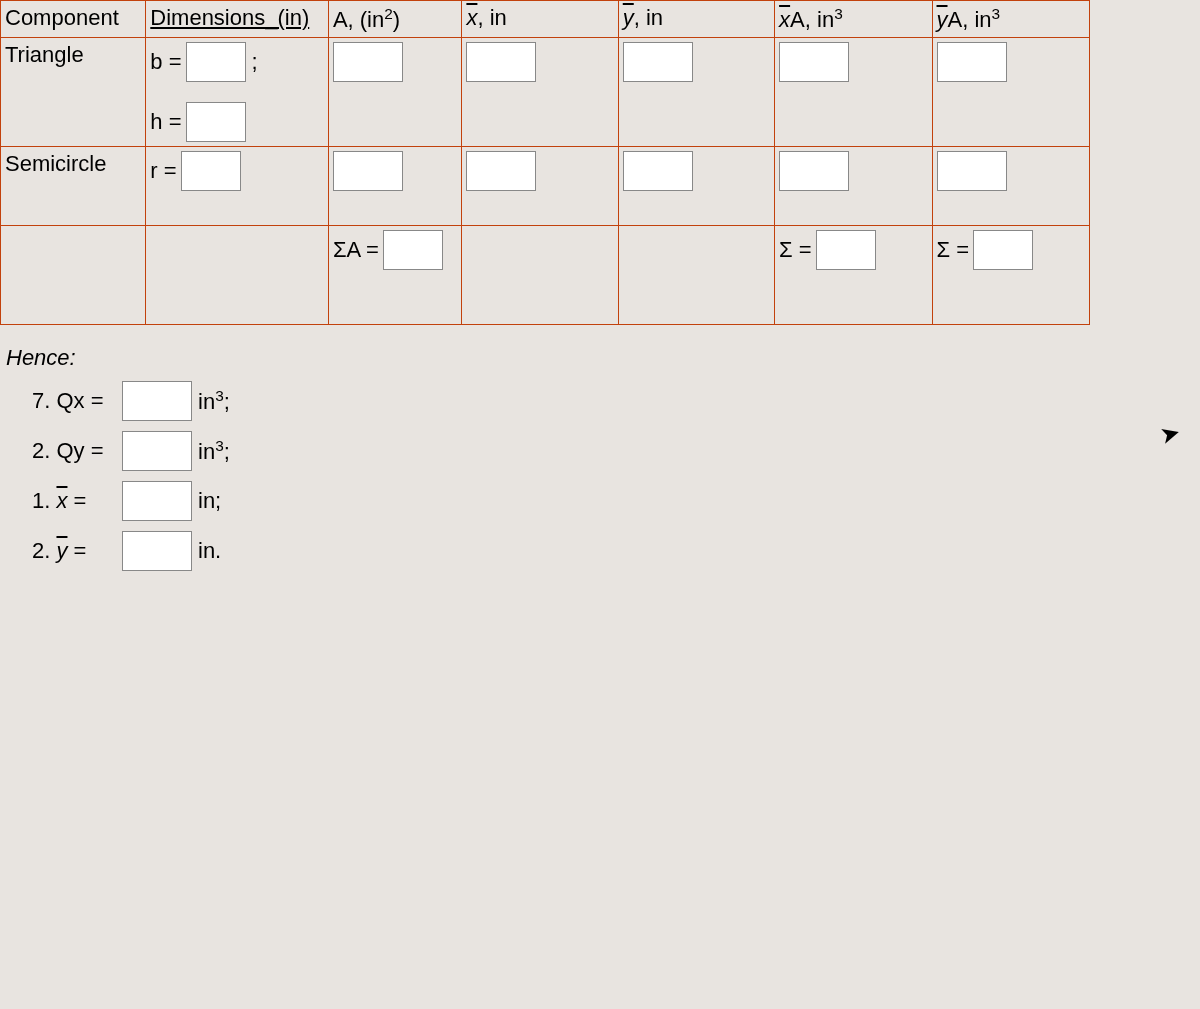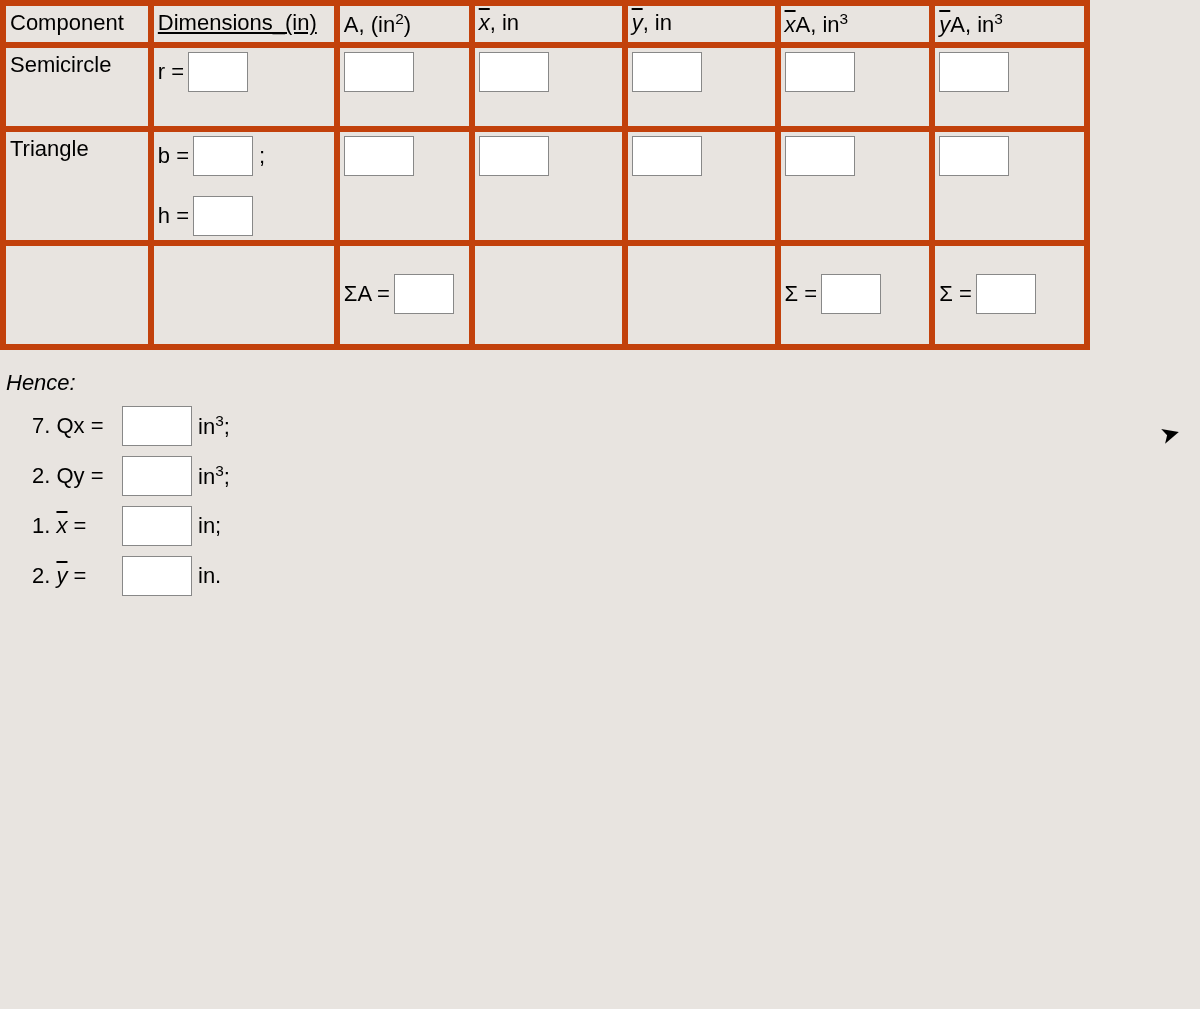--- a/index.html
+++ b/index.html
@@ -14,21 +14,21 @@
   .page {
     background: #e8e4e0;
     min-height: 1009px;
     position: relative;
   }
   table.main {
     border-collapse: collapse;
     width: 1090px;
   }
   table.main td, table.main th {
-    border: 6px solid #c2410c;
+    border: 1px solid #c2410c;
     padding: 4px 4px;
     vertical-align: top;
     font-weight: normal;
     text-align: left;
   }
   th {
     font-weight: normal;
   }
   .dim-cell {
     height: 70px;
@@ -73,21 +73,20 @@
   .col-a    { width: 130px; }
   .col-x    { width: 160px; }
   .col-y    { width: 160px; }
   .col-xa   { width: 160px; }
   .col-ya   { width: 160px; }
   .cell-inline {
     display: flex;
     align-items: center;
     gap: 4px;
     height: 40px;
-    margin-top: 24px;
   }
   .stack {
     display: flex;
     flex-direction: column;
     gap: 20px;
   }
   .row-line {
     display: flex;
     align-items: center;
     gap: 4px;
@@ -111,35 +110,20 @@
         <tr>
     <th class="col-comp">Component</th>
     <th class="col-dim">Dimensions_(in)</th>
     <th class="col-a">A, (in<sup>2</sup>)</th>
     <th class="col-x"><span class="overline">x</span>, in</th>
     <th class="col-y"><span class="overline">y</span>, in</th>
     <th class="col-xa"><span class="overline">x</span>A, in<sup>3</sup></th>
     <th class="col-ya"><span class="overline">y</span>A, in<sup>3</sup></th>
   </tr>
 
-
-  <tr>
-    <td>Semicircle</td>
-    <td class="dim-cell">
-      <div class="row-line">
-        <span class="dim-label">r =</span>
-        <input class="box w-small" style="">
-      </div>
-    </td>
-    <td><input class="box w-cell" style=""></td>
-    <td><input class="box w-cell" style=""></td>
-    <td><input class="box w-cell" style=""></td>
-    <td><input class="box w-cell" style=""></td>
-    <td><input class="box w-cell" style=""></td>
-  </tr>
 
   <tr>
     <td>Triangle</td>
     <td class="dim-cell">
       <div class="stack">
         <div class="row-line">
           <span class="dim-label">b =</span>
           <input class="box w-small" style="">
           <span class="semicolon">;</span>
         </div>
@@ -149,20 +133,35 @@
         </div>
       </div>
     </td>
     <td><input class="box w-cell" style=""></td>
     <td><input class="box w-cell" style=""></td>
     <td><input class="box w-cell" style=""></td>
     <td><input class="box w-cell" style=""></td>
     <td><input class="box w-cell" style=""></td>
   </tr>
 
+  <tr>
+    <td>Semicircle</td>
+    <td class="dim-cell">
+      <div class="row-line">
+        <span class="dim-label">r =</span>
+        <input class="box w-small" style="">
+      </div>
+    </td>
+    <td><input class="box w-cell" style=""></td>
+    <td><input class="box w-cell" style=""></td>
+    <td><input class="box w-cell" style=""></td>
+    <td><input class="box w-cell" style=""></td>
+    <td><input class="box w-cell" style=""></td>
+  </tr>
+
   <tr class="sum-row">
     <td></td>
     <td></td>
     <td>
       <div class="cell-inline">
         <span>ΣA =</span>
         <input class="box w-small" style="">
       </div>
     </td>
     <td></td>

